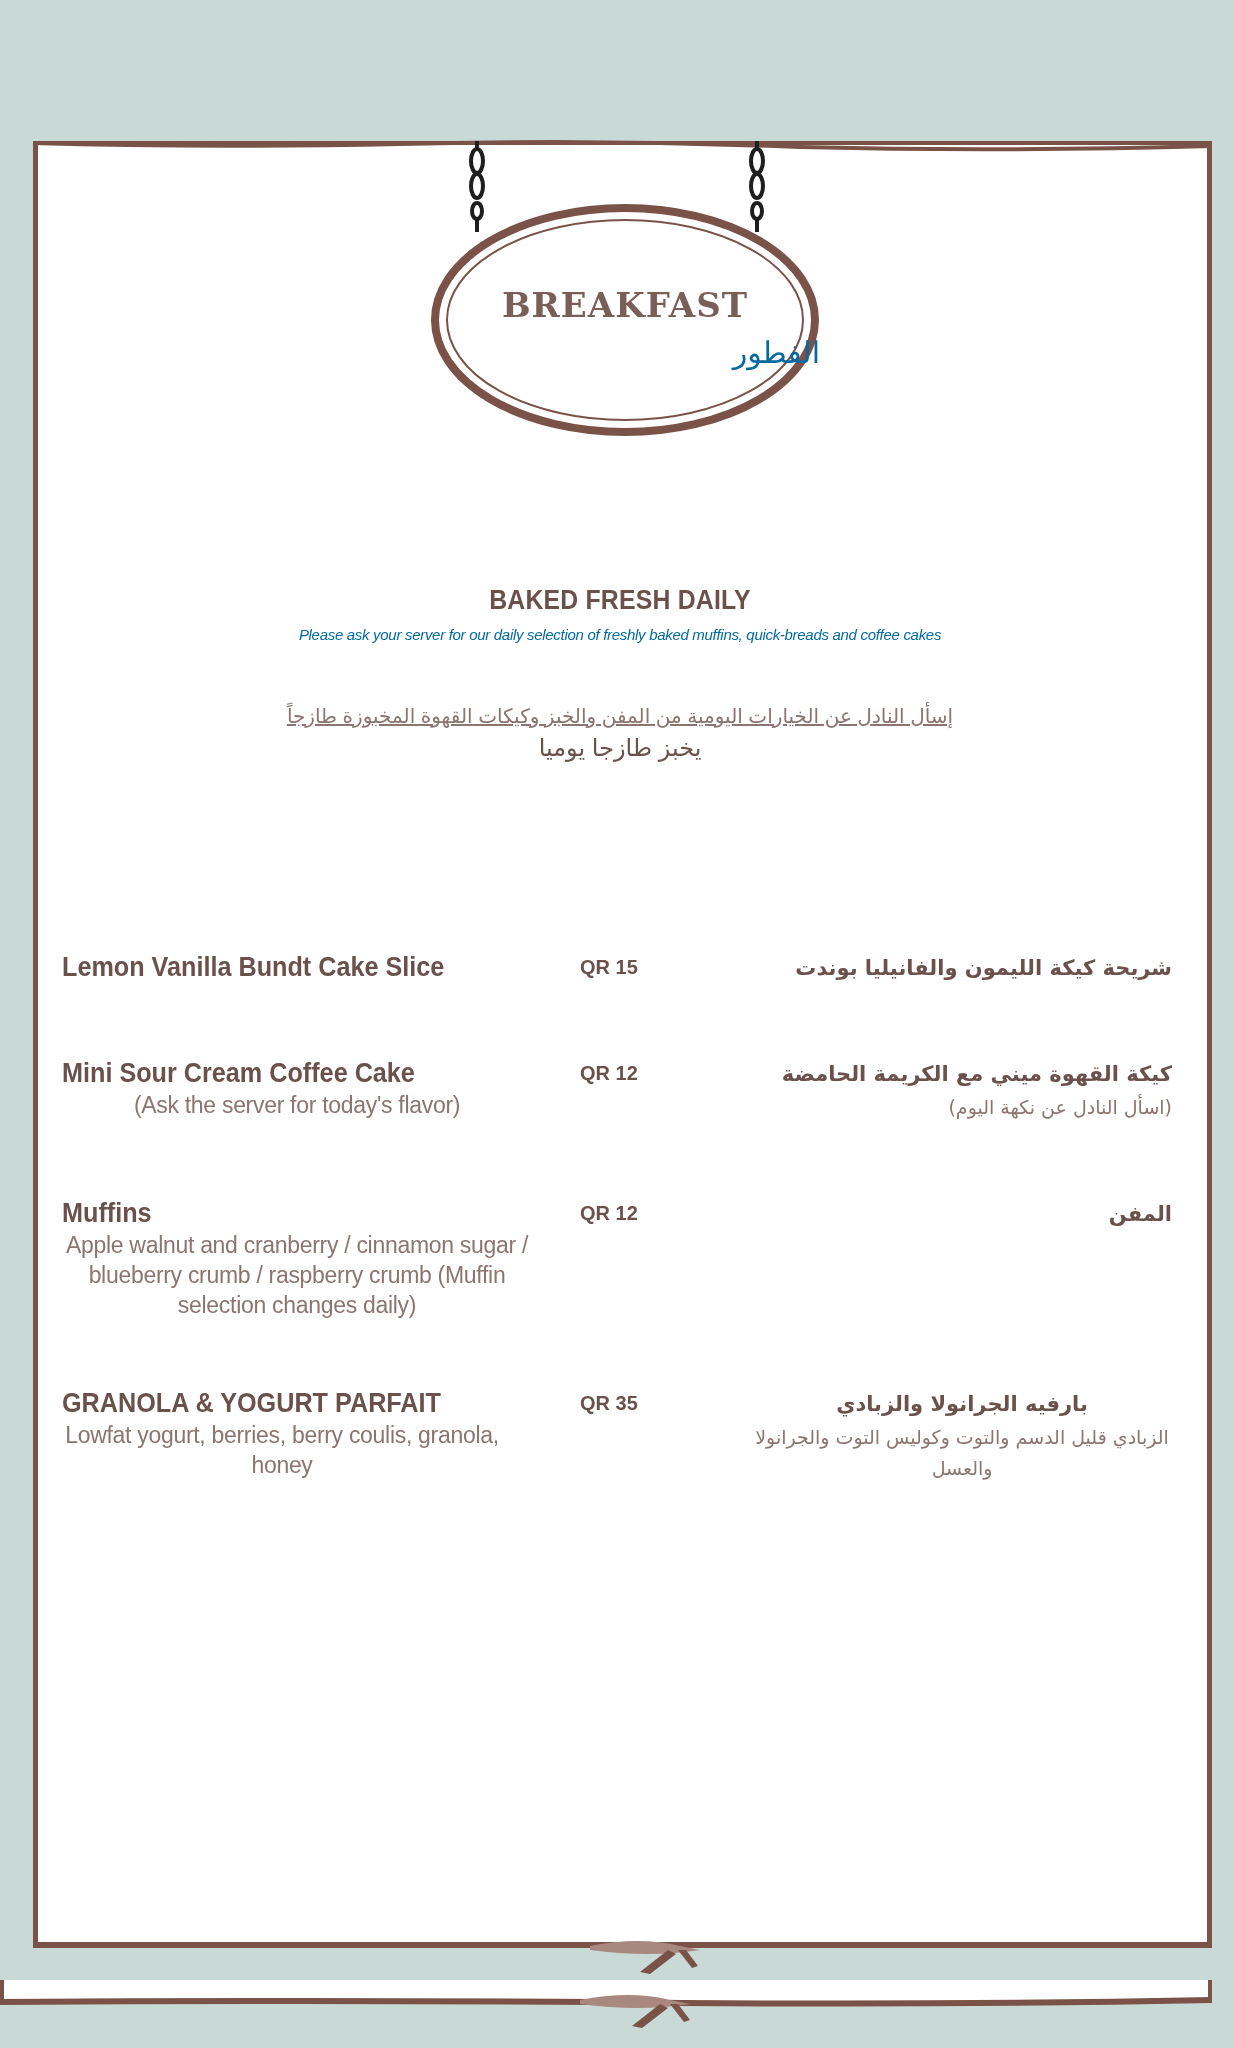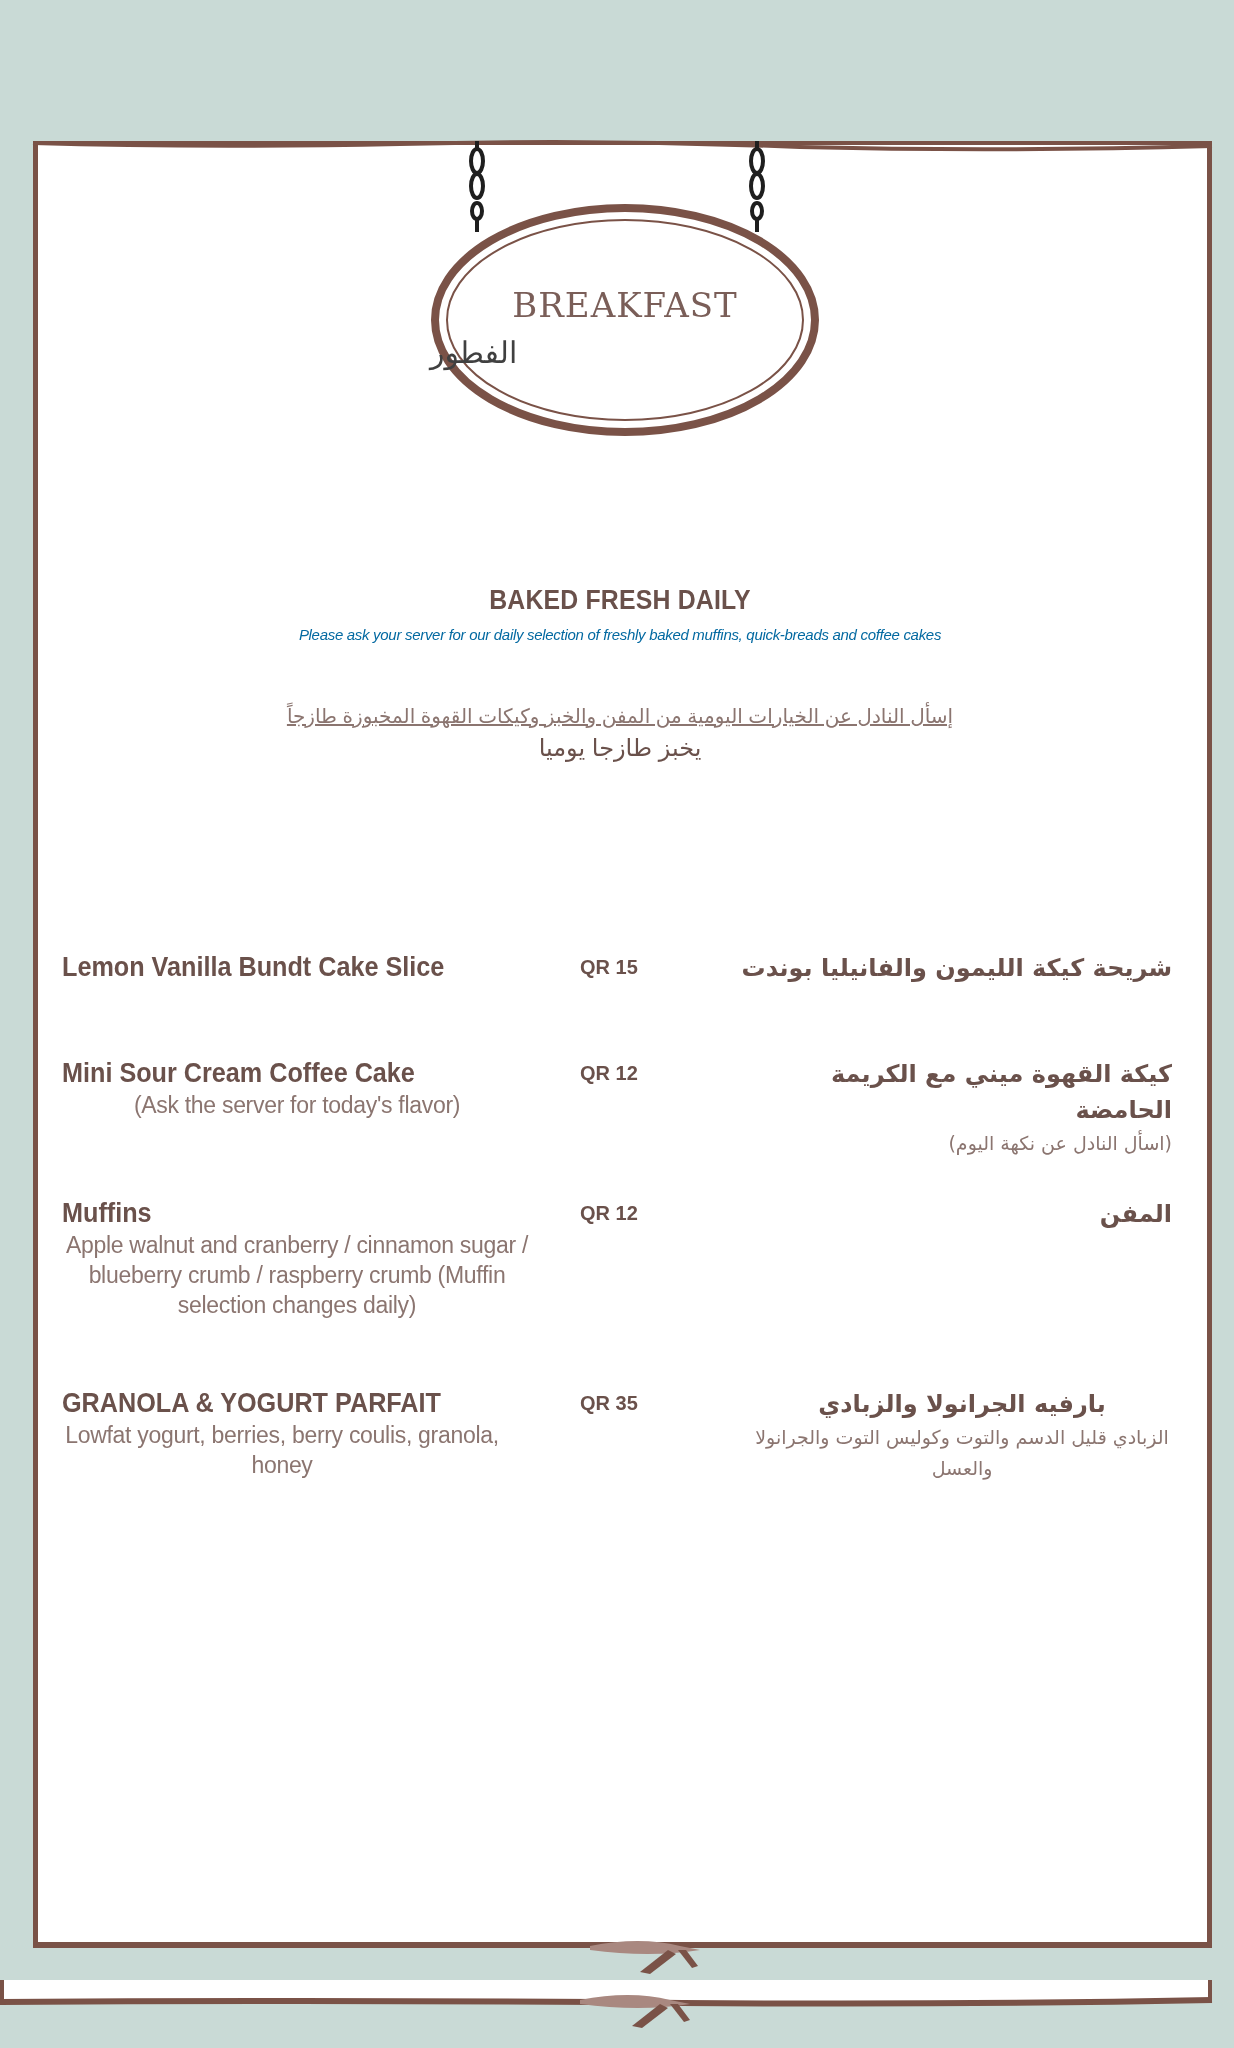--- a/index.html
+++ b/index.html
@@ -40,33 +40,33 @@
       top: 205px;
       width: 390px;
       height: 235px;
     }
     .sign-title {
       position: absolute;
       left: 0; right: 0;
       top: 80px;
       text-align: center;
       font-family: "DejaVu Serif", "Liberation Serif", serif;
-      font-weight: normal;
+      font-weight: bold;
       font-size: 34px;
       letter-spacing: 1px;
       color: #7a5e58;
     }
     .sign-ar {
       position: absolute;
       left: 0; right: 0;
       top: 130px;
-      text-align: left;
+      text-align: right;
       font-family: Liberation Sans, sans-serif;
       font-size: 30px;
-      color: #404040;
+      color: #0369a1;
       direction: rtl;
     }
     .intro {
       position: absolute;
       left: 130px;
       width: 980px;
       text-align: center;
     }
     .intro-heading {
       top: 585px;
@@ -141,21 +141,21 @@
       position: absolute;
       right: 0;
       top: 0;
       width: 450px;
       direction: rtl;
       text-align: right;
     }
     .item-ar-name {
       font-family: "DejaVu Sans", sans-serif;
       font-weight: bold;
-      font-size: 24px;
+      font-size: 21px;
       line-height: 36px;
       color: #6a514b;
     }
     .item-ar-desc {
       font-family: "DejaVu Sans", sans-serif;
       font-size: 19px;
       line-height: 31px;
       color: #8b7570;
     }
   </style>

